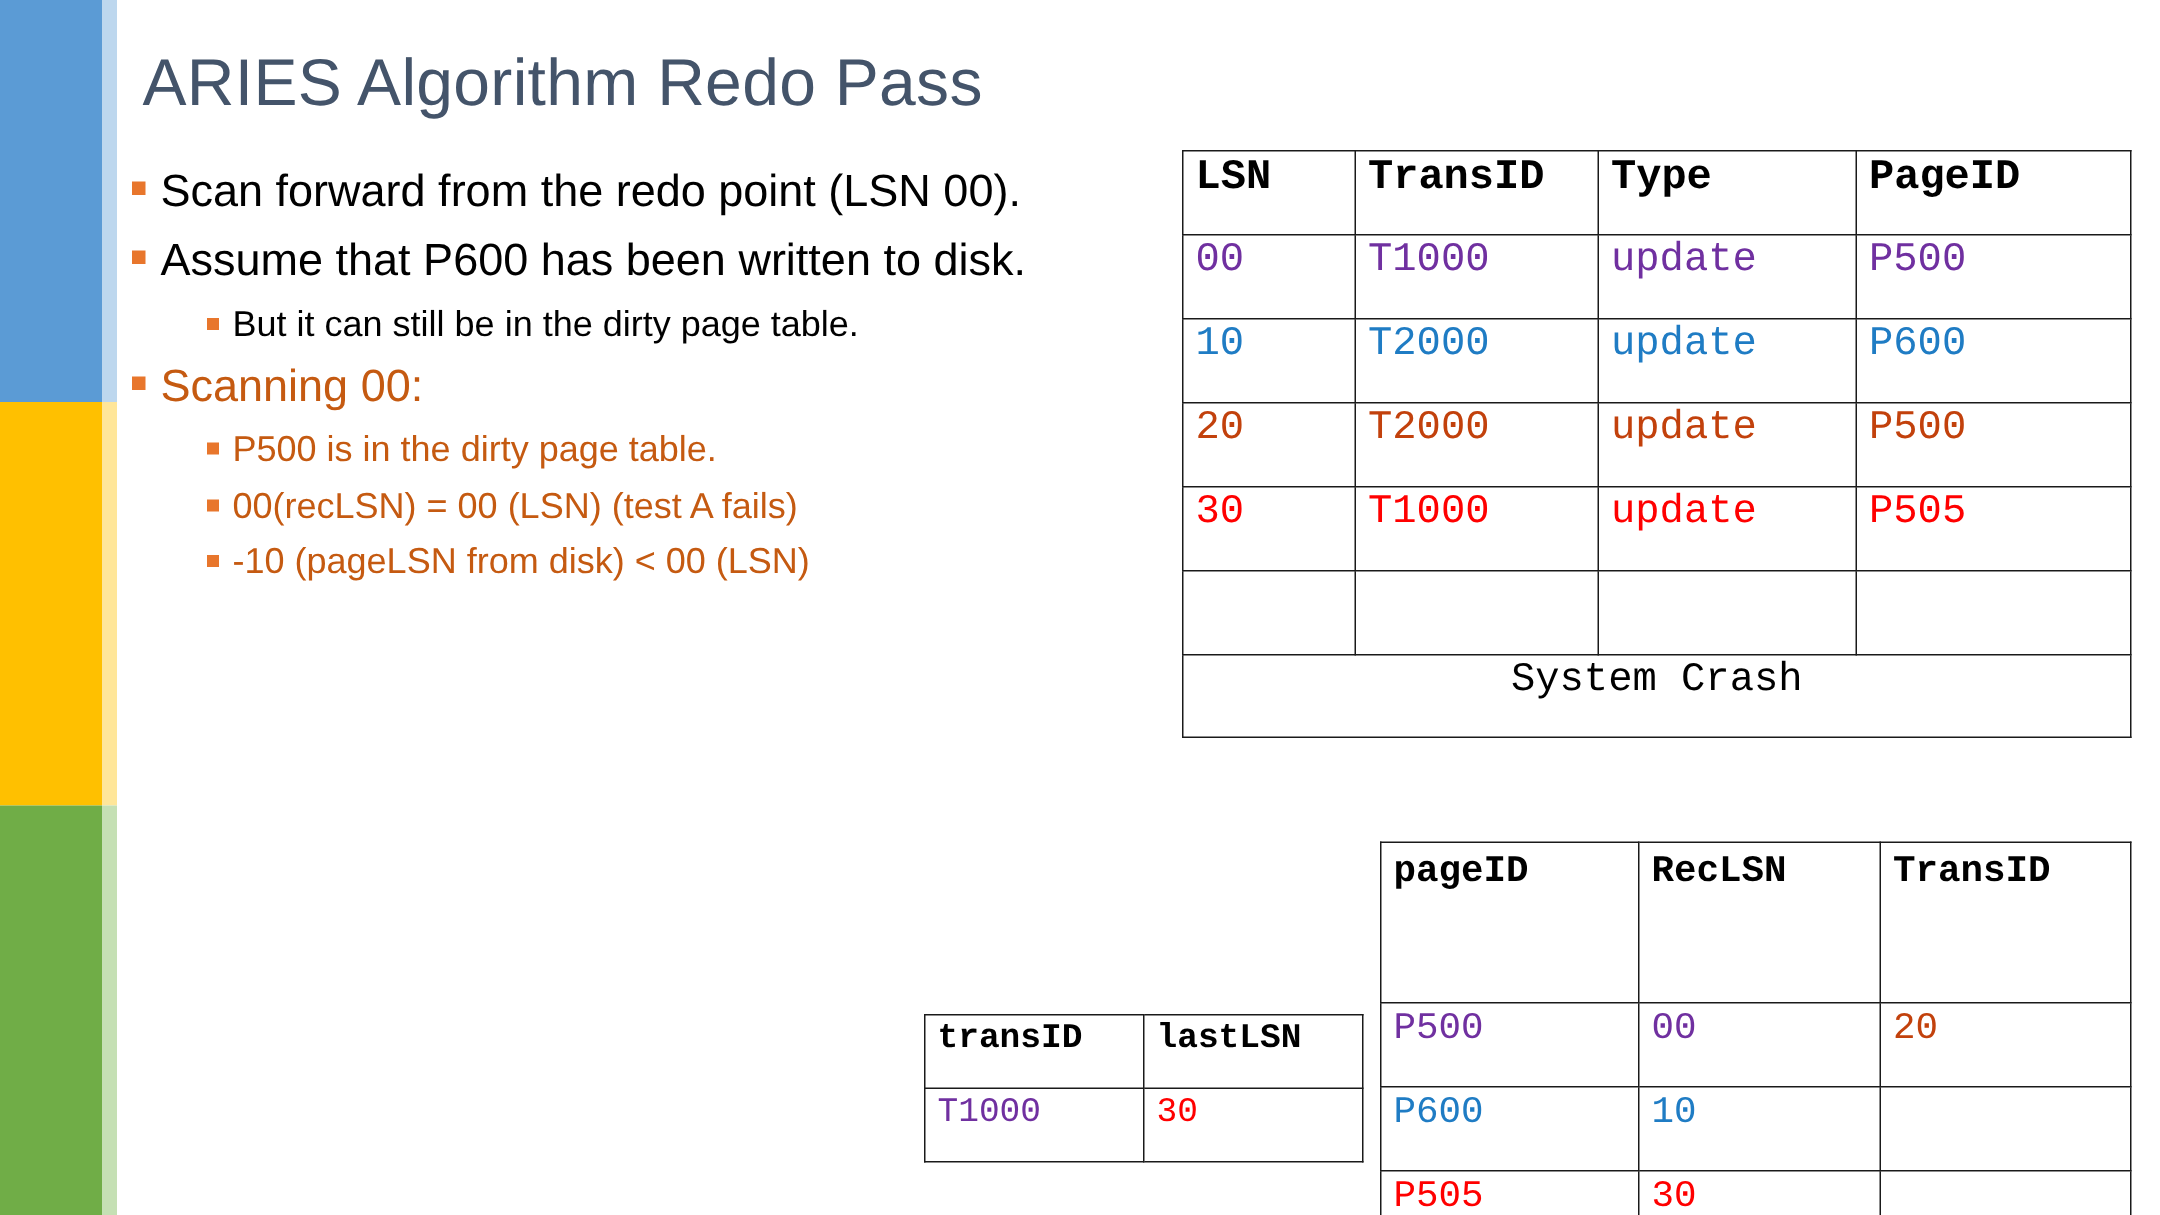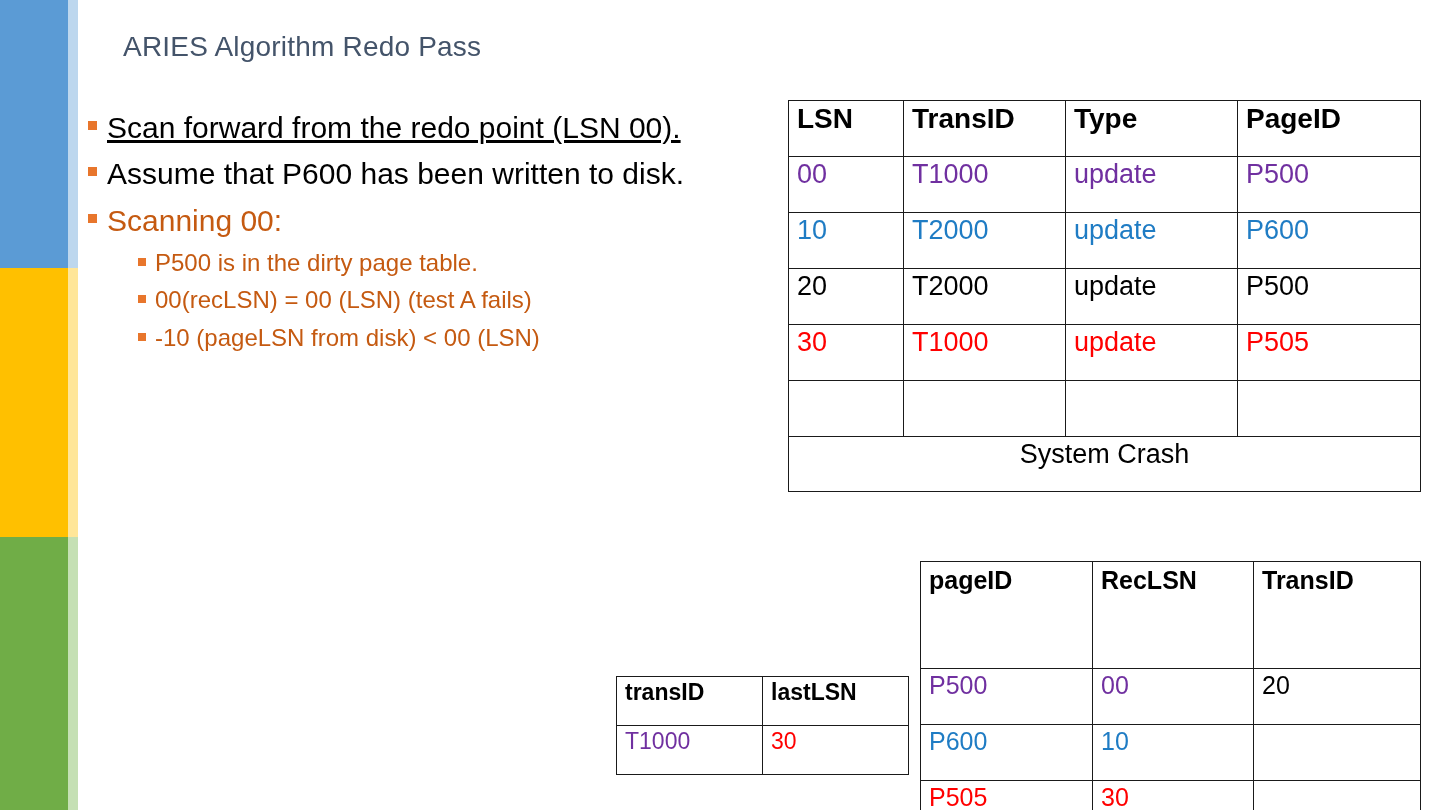--- a/index.html
+++ b/index.html
@@ -33,24 +33,23 @@
   }
   #band-blue   { top: 0px;   height: 268px; }
   #band-yellow { top: 268px; height: 269px; }
   #band-green  { top: 537px; height: 273px; }
 
   
   #slide-title {
     position: absolute;
     left: 95px;
     top: 31px;
-    font-size: 28px;
+    font-size: 44px;
     letter-spacing: 0.2px;
     white-space: nowrap;
-    margin-left: 28px;
   }
 
   
   #bullets {
     position: absolute;
     left: 88px;
     top: 106px;
     width: 660px;
   }
   .bullet-row {
@@ -84,20 +83,21 @@
   }
   .lvl2 .bullet-marker { width: 8px; height: 8px; margin-top: 13px; margin-right: 9px; }
   .accent { color: #C55A11; }
 
   
   table.grid {
     position: absolute;
     border-collapse: collapse;
     table-layout: fixed;
     background: #ffffff;
+    font-family: Liberation Mono, monospace;
   }
   table.grid td, table.grid th {
     border: 1px solid #1a1a1a;
     padding: 4px 8px;
     text-align: left;
     vertical-align: top;
     font-weight: normal;
   }
   table.grid th {
     font-weight: bold;
@@ -149,51 +149,55 @@
     vertical-align: top;
   }
   #dpt-table td {
     font-size: 25px;
     height: 47px;
     line-height: 1.0;
   }
 
   .c-purple { color: #7030A0; }
   .c-blue   { color: #1F7CC4; }
-  .c-green  { color: #000000; margin-top: 44px; }
+  .c-green  { color: #c2410c; margin-top: 44px; }
   .c-red    { color: #FF0000; }
   .c-orange { color: #C55A11; }
   .c-black  { color: #000000; }
 </style>
 </head>
 <body style="background: rgb(255, 255, 255);">
 
 <div id="sidebar">
   <div class="band" id="band-blue" style="background: rgb(91, 155, 213);"></div>
   <div class="band-tint" id="band-blue-tint" style="top: 0px; height: 268px; background: rgb(189, 215, 238);"></div>
   <div class="band" id="band-yellow" style="background: rgb(255, 192, 0);"></div>
   <div class="band-tint" id="band-yellow-tint" style="top: 268px; height: 269px; background: rgb(255, 230, 153);"></div>
   <div class="band" id="band-green" style="background: rgb(112, 173, 71);"></div>
   <div class="band-tint" id="band-green-tint" style="top: 537px; height: 273px; background: rgb(197, 224, 180);"></div>
 </div>
 
 <div id="slide-title" style="color: rgb(68, 84, 106);">ARIES Algorithm Redo Pass</div>
 
 <div id="bullets">
 
-  <div class="bullet-row lvl1" style="color: rgb(0, 0, 0); text-decoration: underline;">
+  <div class="bullet-row lvl1" style="color: rgb(0, 0, 0);">
     <span class="bullet-marker"></span>
     <span class="bullet-text">Scan forward from the redo point (LSN 00).</span>
   </div>
 
   <div class="bullet-row lvl1" style="color: rgb(0, 0, 0);">
     <span class="bullet-marker"></span>
     <span class="bullet-text">Assume that P600 has been written to disk.</span>
   </div>
 
+  <div class="bullet-row lvl2" style="color: rgb(0, 0, 0);">
+    <span class="bullet-marker"></span>
+    <span class="bullet-text">But it can still be in the dirty page table.</span>
+  </div>
 
   <div class="bullet-row lvl1 accent" style="color: rgb(197, 90, 17);">
     <span class="bullet-marker"></span>
     <span class="bullet-text">Scanning 00:</span>
   </div>
 
   <div class="bullet-row lvl2 accent" style="color: rgb(197, 90, 17);">
     <span class="bullet-marker"></span>
     <span class="bullet-text">P500 is in the dirty page table.</span>
   </div>

